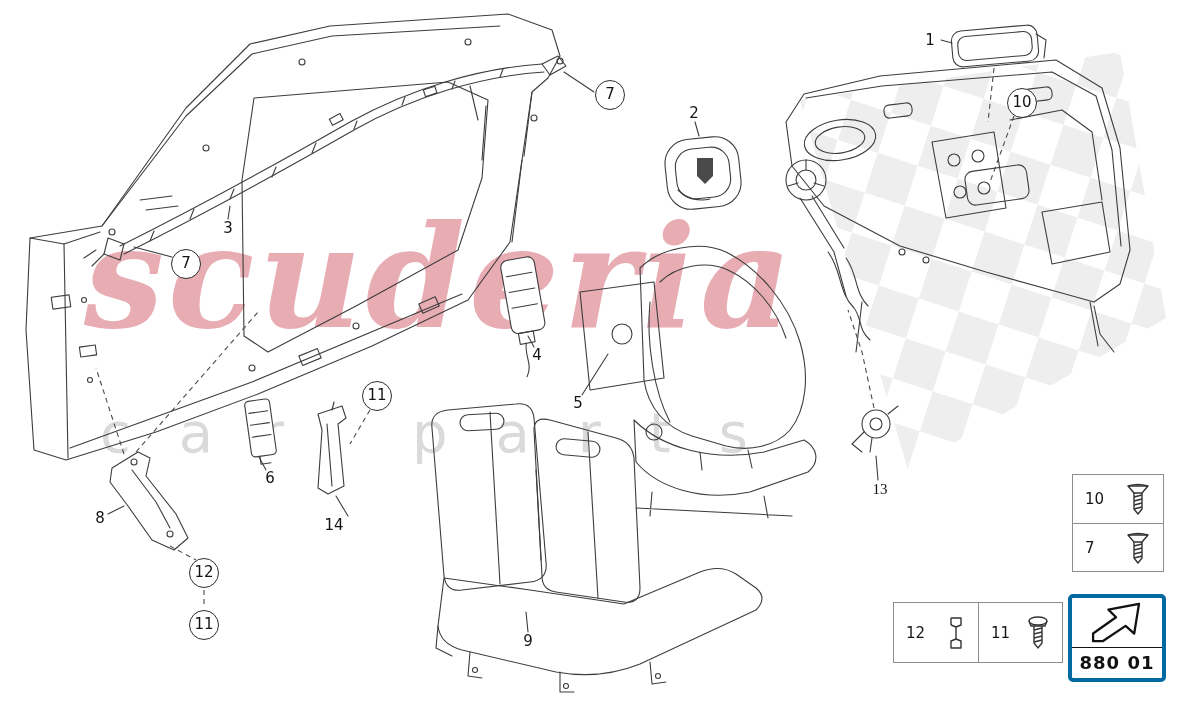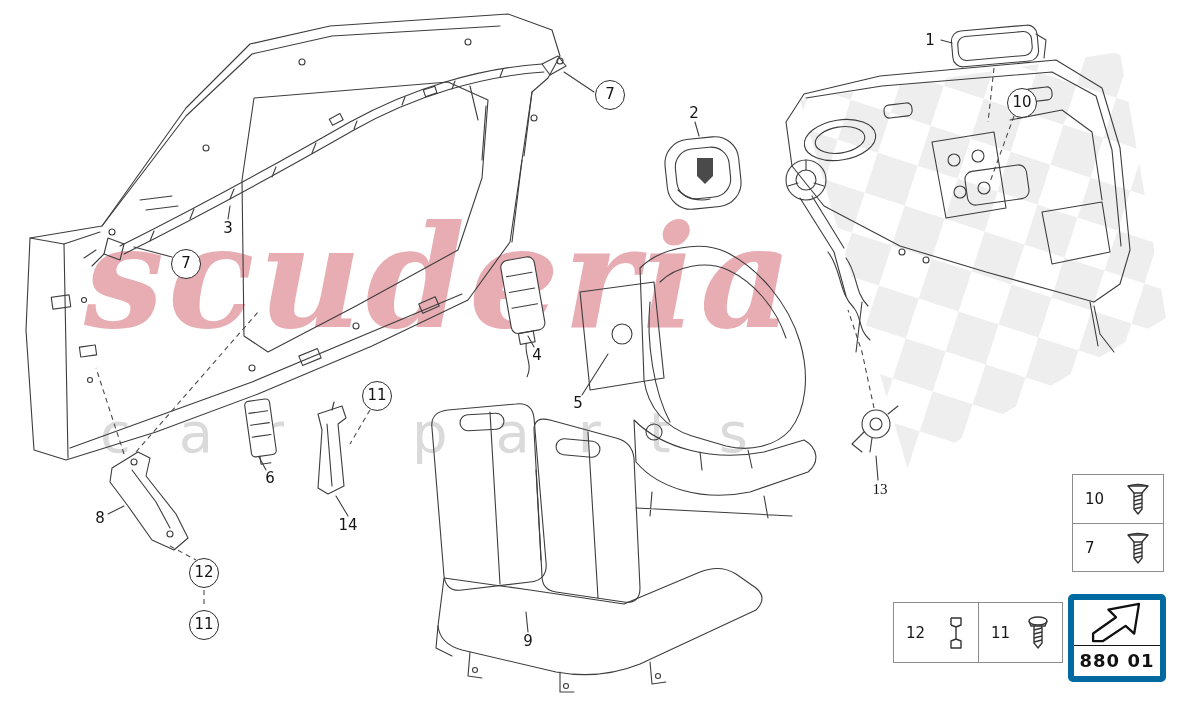--- a/index.html
+++ b/index.html
@@ -40,21 +40,21 @@
   #legend-bottom { left:893px; top:602px; height:61px; flex-direction:row; }
   #legend-bottom .cell { width:84px; border-left:1px solid #8d8d8d; }
   #legend-bottom .cell:first-child { border-left:none; }
   .cell { display:flex; align-items:center; justify-content:space-between; padding:0 12px 0 12px; }
   .cell .num { font-size:15px; color:#161616; }
   .cell .hw-icon { display:flex; align-items:center; }
 
   
   .part-box {
     position:absolute; left:1068px; top:594px; width:98px; height:88px;
-    border:6px solid #0369a1; border-radius:5px; background:#fff;
+    border:4px solid #0369a1; border-radius:5px; background:#fff;
     display:flex; flex-direction:column; align-items:center; z-index:4;
   }
   .part-box .arrow-wrap {
     flex:1; width:100%; display:flex; align-items:center; justify-content:center;
     border-bottom:1.5px solid #141414;
   }
   .part-box .code {
     height:30px; line-height:29px; font-weight:bold; font-size:18px;
     letter-spacing:1px; color:#111;
   }
@@ -260,21 +260,21 @@
       <div class="callout" style="left: 270px; top: 478px;">6</div>
       <div class="callout circled" style="left: 610px; top: 95px;">7</div>
       <div class="callout circled" style="left: 186px; top: 264px;">7</div>
       <div class="callout" style="left: 100px; top: 518px;">8</div>
       <div class="callout" style="left: 528px; top: 641px;">9</div>
       <div class="callout circled" style="left: 1022px; top: 103px;">10</div>
       <div class="callout circled" style="left: 377px; top: 396px;">11</div>
       <div class="callout circled" style="left: 204px; top: 573px;">12</div>
       <div class="callout circled" style="left: 204px; top: 625px;">11</div>
       <div class="callout" style="left: 880px; top: 489px; font-family: Liberation Serif, serif;">13</div>
-      <div class="callout" style="left: 348px; top: 525px;">14</div>
+      <div class="callout" style="left: 334px; top: 525px;">14</div>
     </div>
 
   <div class="legend" id="legend-right">
       <div class="cell">
         <span class="num">10</span>
         <span class="hw-icon">
           <svg width="26" height="34" viewBox="0 0 26 34">
             <g fill="none" stroke="#333" stroke-width="1.4" stroke-linejoin="round">
               <path d="M3,4 L23,4 L17,11 L9,11 Z"></path>
               <path d="M3,4 Q13,1 23,4"></path>

